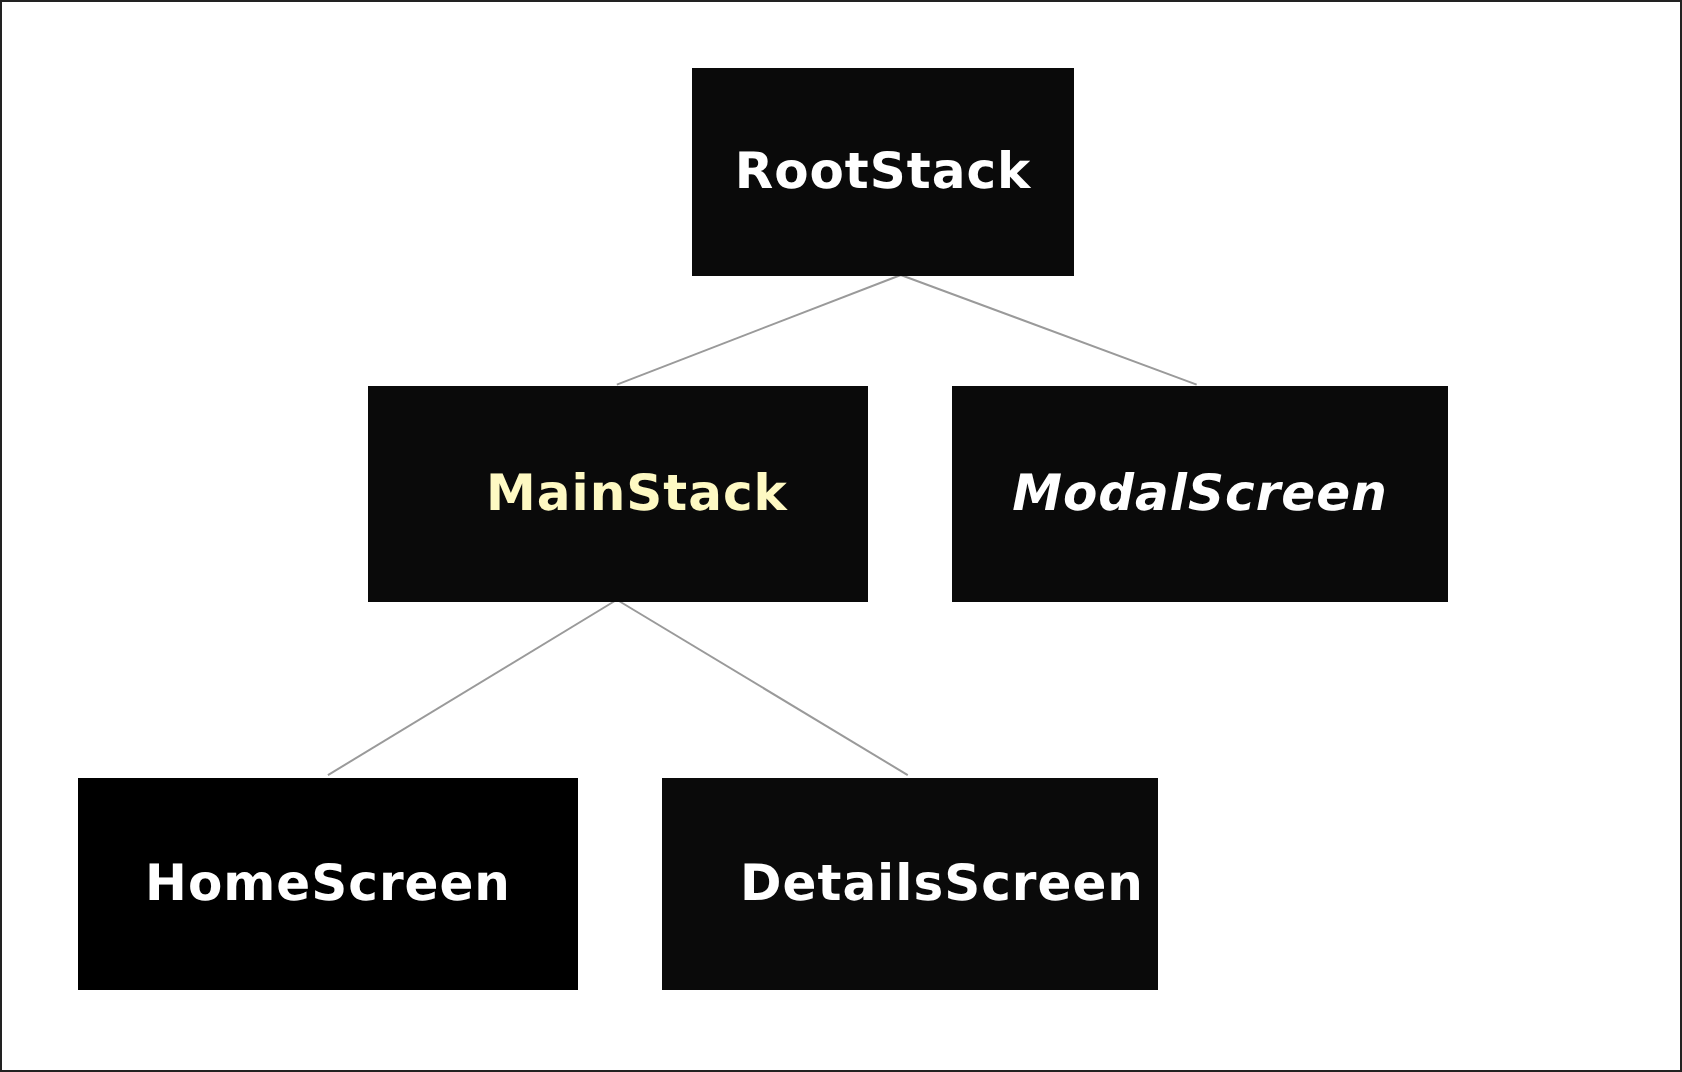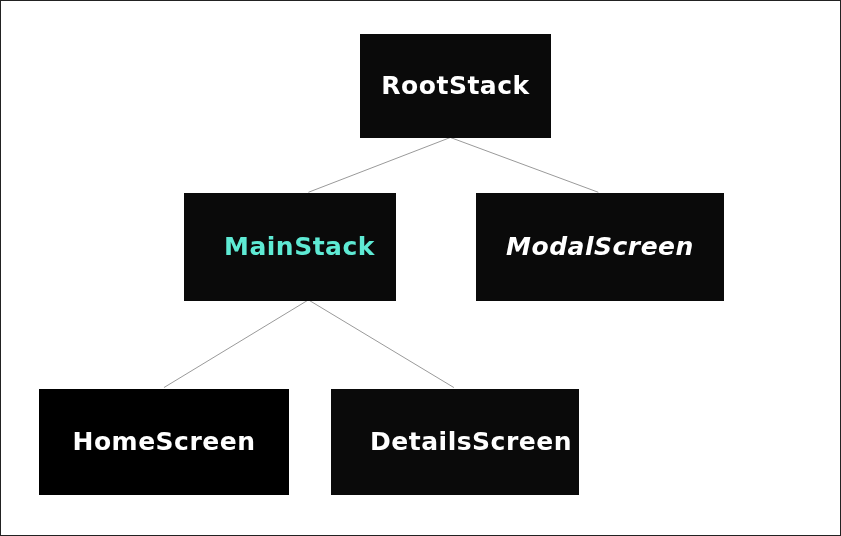--- a/index.html
+++ b/index.html
@@ -44,24 +44,24 @@
 </head>
 <body>
 
 <div class="viewport">
   <svg class="edge-layer" width="841" height="536" viewBox="0 0 841 536" xmlns="http://www.w3.org/2000/svg">
       <line x1="450.5" y1="137" x2="308" y2="192" stroke="#9a9a9a" stroke-width="1"></line>
       <line x1="450.5" y1="137" x2="599" y2="192" stroke="#9a9a9a" stroke-width="1"></line>
       <line x1="308" y1="300" x2="163" y2="388" stroke="#9a9a9a" stroke-width="1"></line>
       <line x1="308" y1="300" x2="454" y2="388" stroke="#9a9a9a" stroke-width="1"></line>
     </svg>
-<div class="node" style="left: 359px; top: 33px; width: 191px; height: 104px; background: rgb(10, 10, 10); color: rgb(255, 255, 255);">
+<div class="node" style="left: 345px; top: 33px; width: 191px; height: 104px; background: rgb(10, 10, 10); color: rgb(255, 255, 255);">
       <span>RootStack</span>
     </div>
-    <div class="node" style="left: 183px; top: 192px; width: 212px; height: 108px; background: rgb(10, 10, 10); color: #5eead4; padding-left: 19px;">
+    <div class="node" style="left: 183px; top: 192px; width: 250px; height: 108px; background: rgb(10, 10, 10); color: #fef9c3; padding-left: 19px;">
       <span>MainStack</span>
     </div>
     <div class="node" style="left: 475px; top: 192px; width: 248px; height: 108px; background: rgb(10, 10, 10); color: rgb(255, 255, 255); font-style: italic;">
       <span>ModalScreen</span>
     </div>
     <div class="node" style="left: 38px; top: 388px; width: 250px; height: 106px; background: #000000; color: rgb(255, 255, 255);">
       <span>HomeScreen</span>
     </div>
     <div class="node" style="left: 330px; top: 388px; width: 248px; height: 106px; background: rgb(10, 10, 10); color: rgb(255, 255, 255); padding-left: 32px;">
       <span>DetailsScreen</span>

